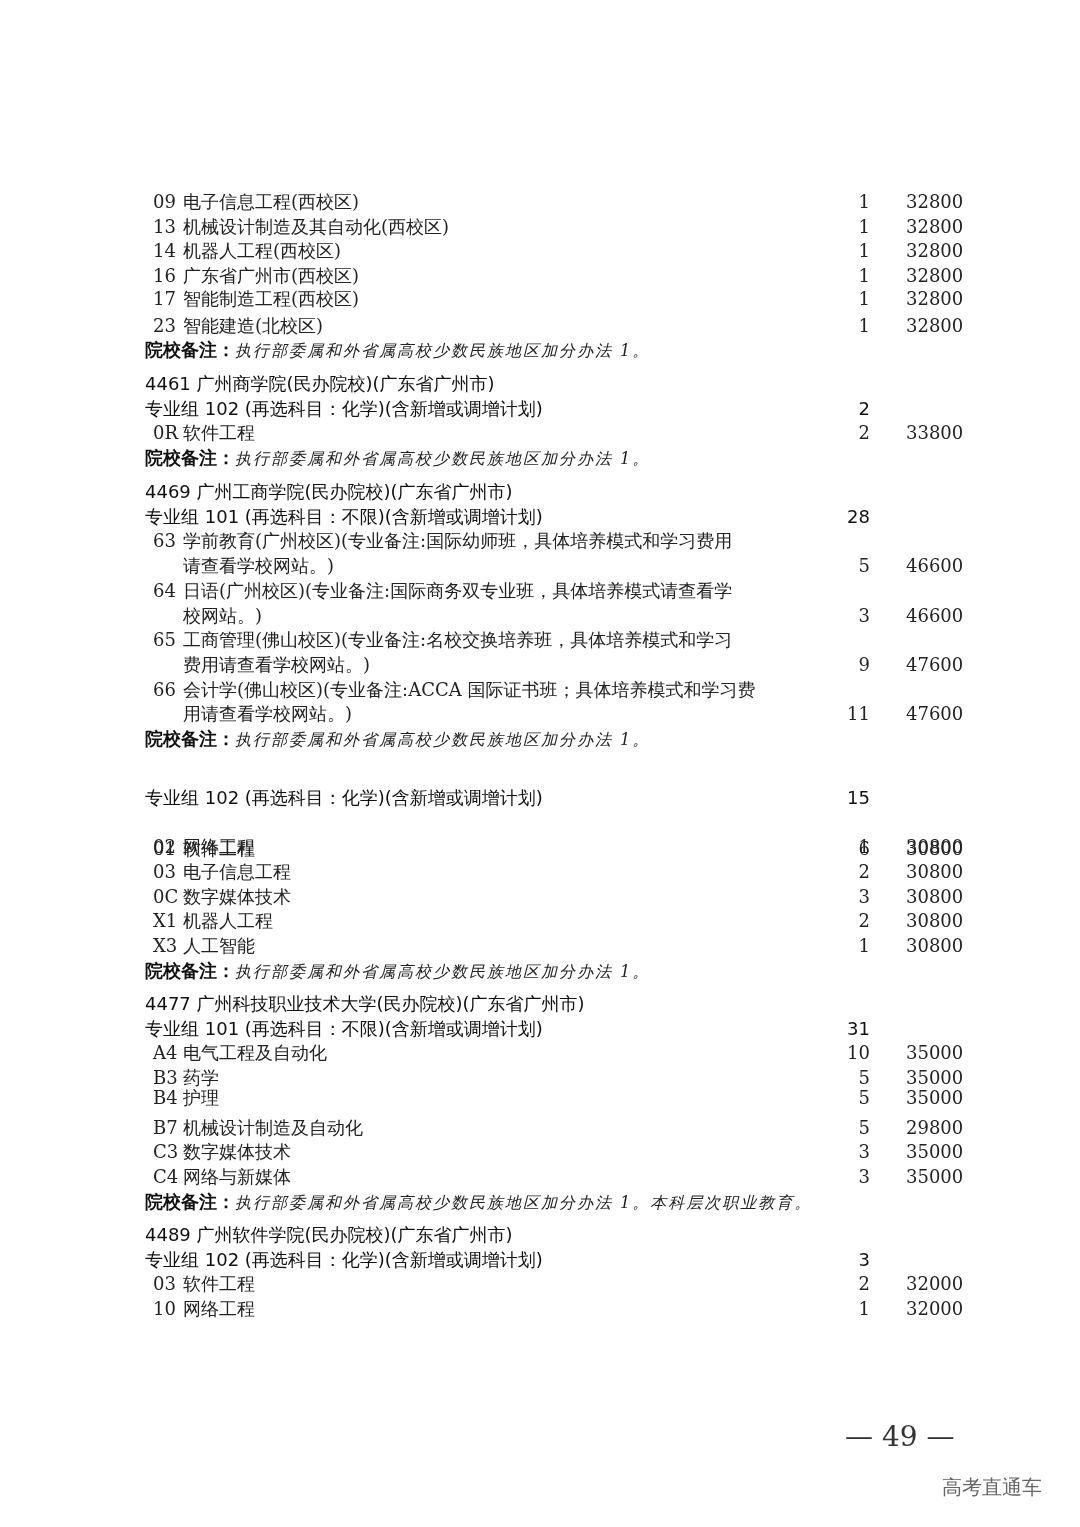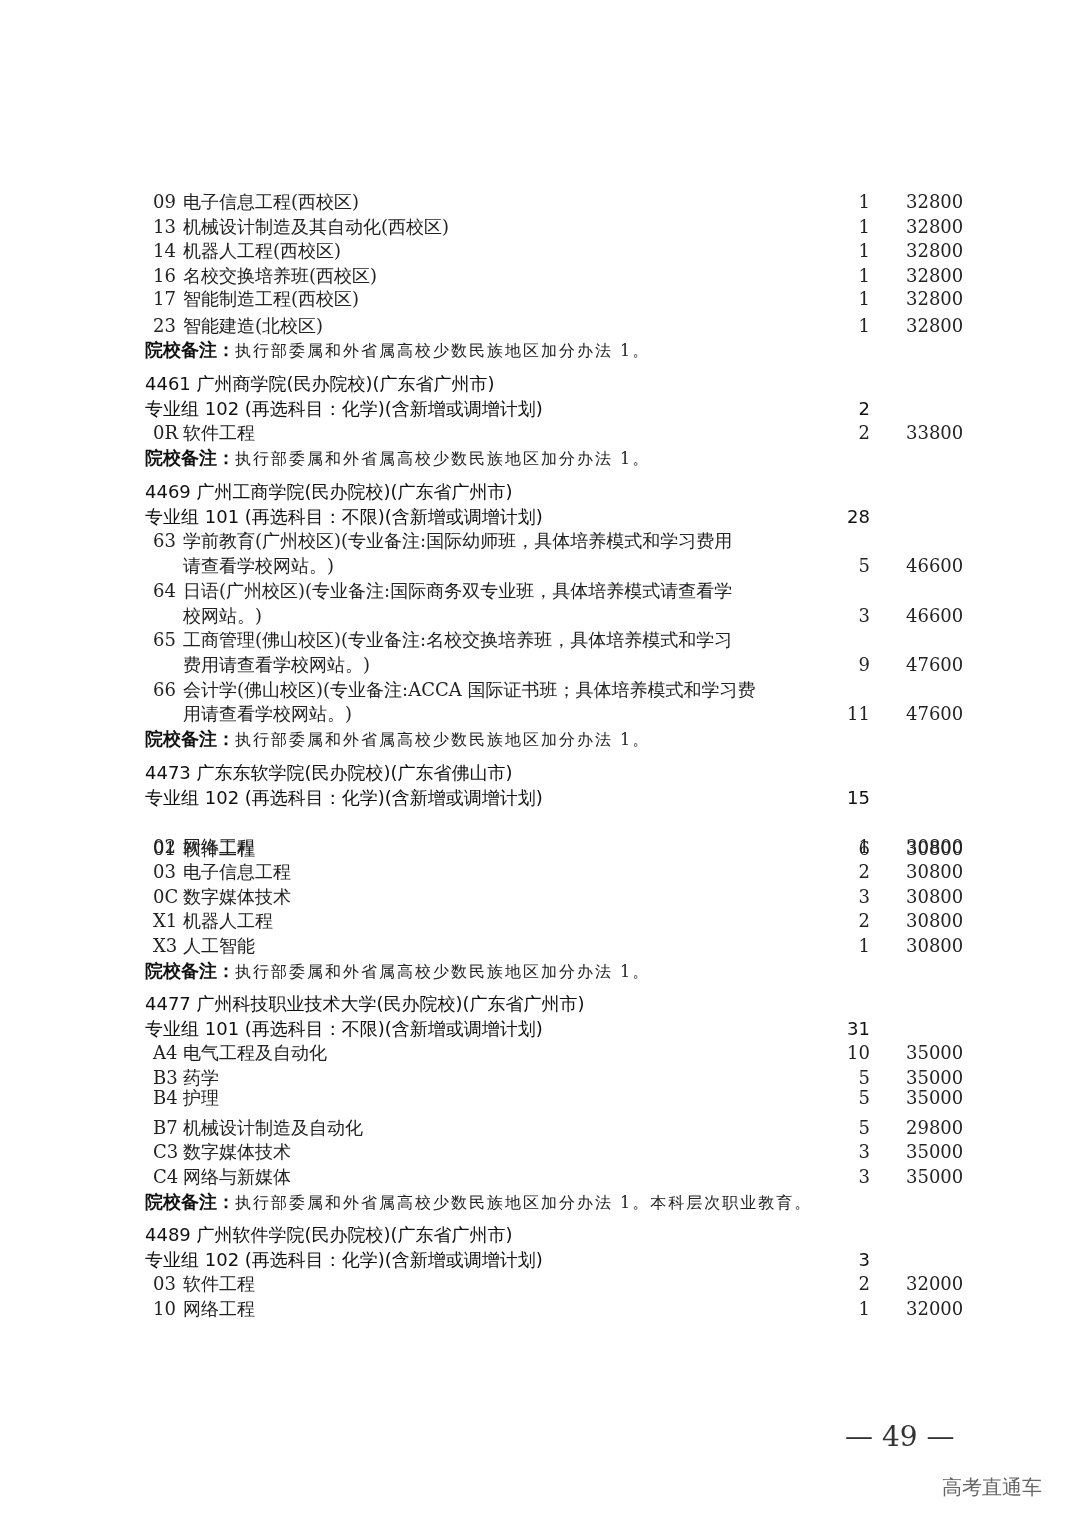--- a/index.html
+++ b/index.html
@@ -16,21 +16,21 @@
   .sans { font-family: "DejaVu Sans", "Liberation Sans", sans-serif; color: #111111; }
   .code { position: absolute; left: 153px; }
   .name { position: absolute; left: 183px; text-align: center; }
   .wrap { position: absolute; left: 183px; }
   .header-text { position: absolute; left: 145px; }
   .count { position: absolute; left: 840px; width: 30px; text-align: right; }
   .count.group { left: 840px; text-align: right; width: 30px; }
   .fee { position: absolute; left: 906px; }
   .note { position: absolute; left: 145px; }
   .note-label { font-family: "DejaVu Sans", "Liberation Sans", sans-serif; color: #111; font-weight: bold; margin-top: 28px; }
-  .note-body { font-family: "DejaVu Serif", "Liberation Serif", serif; letter-spacing: 2px; font-size: 16px; }
+  .note-body { font-family: "DejaVu Serif", "Liberation Serif", serif; letter-spacing: 2px; font-size: 16px; font-style: italic; }
   .page-number {
     position: absolute; left: 845px; top: 1420px; font-size: 28px; color: #333;
     font-family: "DejaVu Serif", "Liberation Serif", serif; white-space: nowrap;
   }
   .watermark {
     position: absolute; left: 942px; top: 1474px; font-size: 20px; color: #666;
     font-family: "DejaVu Sans", "Liberation Sans", sans-serif; white-space: nowrap;
   }
 </style>
 </head>
@@ -51,21 +51,21 @@
     <span class="fee">32800</span>
   </div>
   <div class="line" style="top:239.4px">
     <span class="code">14</span>
     <span class="name">机器人工程(西校区)</span>
     <span class="count">1</span>
     <span class="fee">32800</span>
   </div>
   <div class="line" style="top:264.1px">
     <span class="code">16</span>
-    <span class="name">名校交换培养班(西校区)</span>
+    <span class="name">广东省广州市(西校区)</span>
     <span class="count">1</span>
     <span class="fee">32800</span>
   </div>
   <div class="line" style="top:287px">
     <span class="code">17</span>
     <span class="name">智能制造工程(西校区)</span>
     <span class="count">1</span>
     <span class="fee">32800</span>
   </div>
   <div class="line" style="top:313.5px">
@@ -141,23 +141,20 @@
     <span class="wrap">用请查看学校网站。)</span>
     <span class="count">11</span>
     <span class="fee">47600</span>
   </div>
   <div class="line" style="top:727px">
     <span class="note">
       <span class="note-label">院校备注：</span><span class="note-body">执行部委属和外省属高校少数民族地区加分办法 1。</span>
     </span>
   </div>
 
-  <div class="line sans" style="top:761px">
-    <span class="header-text">4473 广东东软学院(民办院校)(广东省佛山市)</span>
-  </div>
   <div class="line sans" style="top:785.7px">
     <span class="header-text">专业组 102 (再选科目：化学)(含新增或调增计划)</span>
     <span class="count group">15</span>
   </div>
   <div class="line" style="top:837px">
     <span class="code">01</span>
     <span class="name">软件工程</span>
     <span class="count">6</span>
     <span class="fee">30800</span>
   </div>

